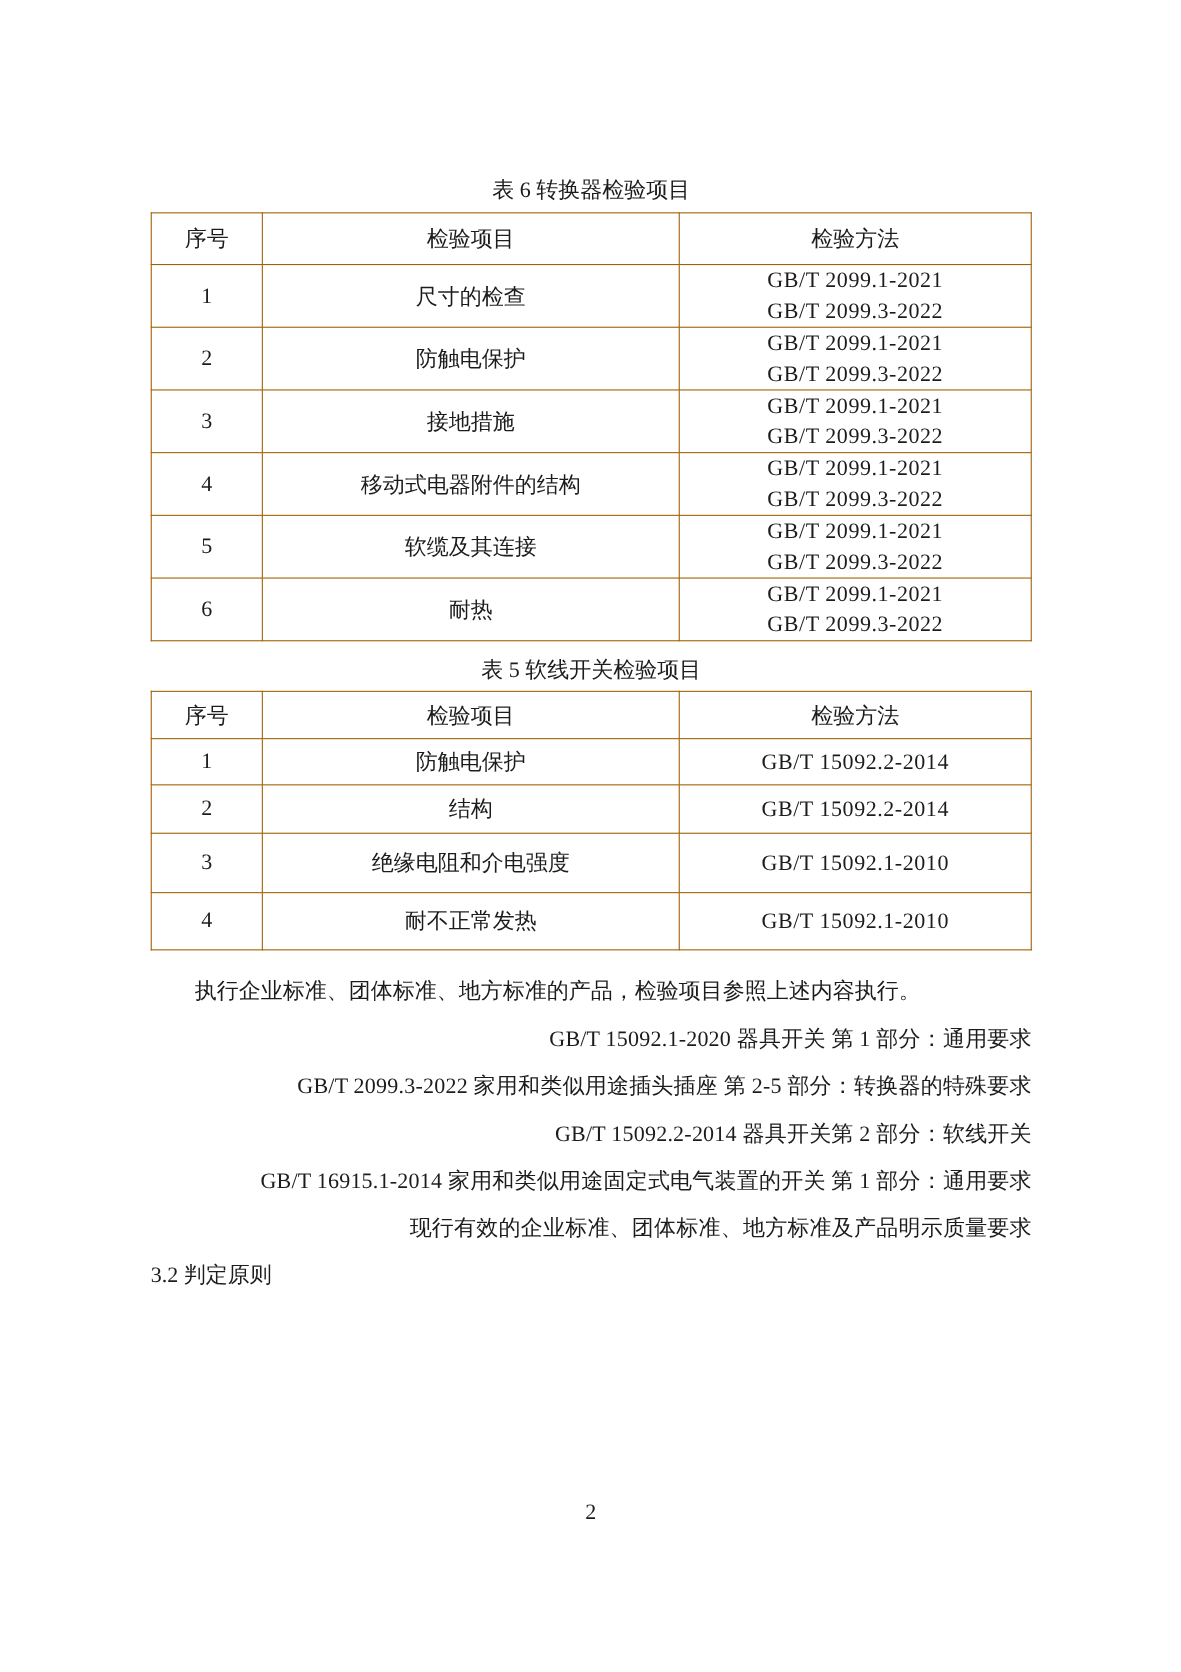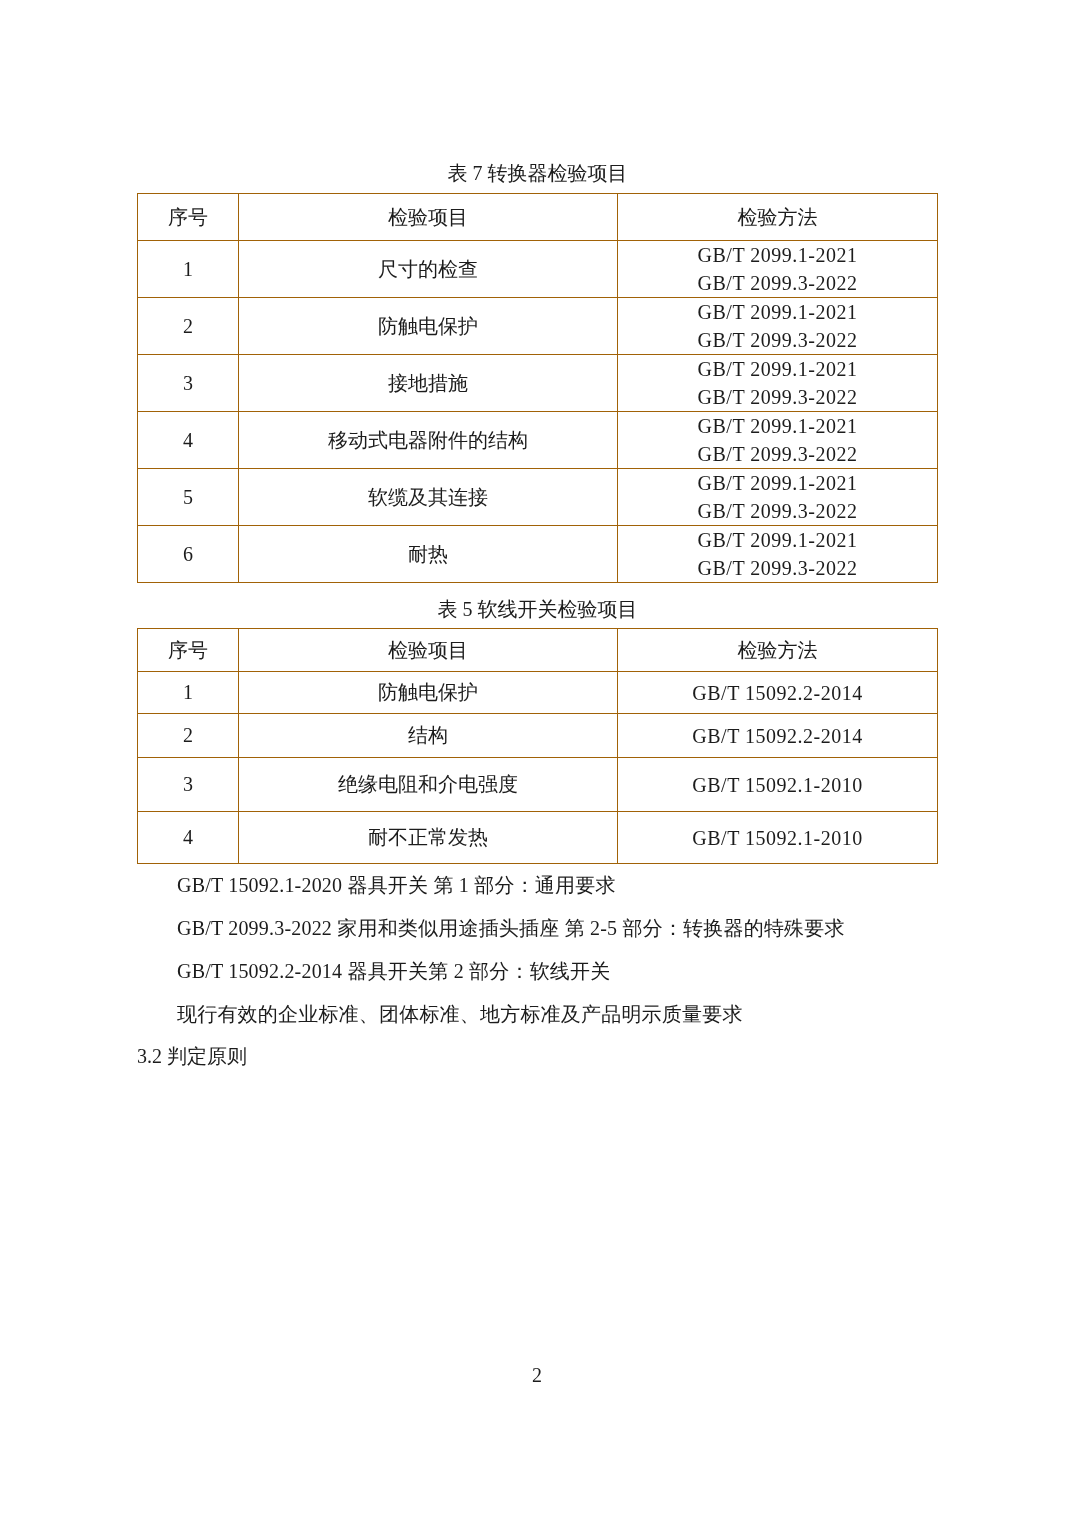--- a/index.html
+++ b/index.html
@@ -64,35 +64,36 @@
   }
   .sub {
     font-size: 20px;
     line-height: 40px;
   }
   .std-line {
     font-size: 20px;
     line-height: 43px;
     padding-left: 2em;
     letter-spacing: 0.2px;
+    text-align: right;
   }
   .footer {
     position: absolute;
     top: 1364px;
     left: 0; right: 0;
     text-align: center;
     font-size: 20px;
   }
 </style>
 </head>
 <body>
 
 <div class="content">
 
-  <div class="caption caption-1">表 7 转换器检验项目</div>
+  <div class="caption caption-1">表 6 转换器检验项目</div>
 
   <table class="t4">
     <colgroup>
         <col class="c-no">
         <col class="c-item">
         <col class="c-meth">
       </colgroup>
     <thead>
       <tr>
         <th>序号</th>
@@ -192,24 +193,26 @@
       <tr>
         <td>4</td>
         <td>耐不正常发热</td>
         <td>
           <div class="method-line">GB/T 15092.1-2010</div>
         </td>
       </tr>
     </tbody>
   </table>
 
+  <p class="body-text indent p1">执行企业标准、团体标准、地方标准的产品，检验项目参照上述内容执行。</p>
 
 
   <div class="std-line">GB/T 15092.1-2020 器具开关 第 1 部分：通用要求</div>
   <div class="std-line">GB/T 2099.3-2022 家用和类似用途插头插座 第 2-5 部分：转换器的特殊要求</div>
   <div class="std-line">GB/T 15092.2-2014 器具开关第 2 部分：软线开关</div>
+  <div class="std-line">GB/T 16915.1-2014 家用和类似用途固定式电气装置的开关 第 1 部分：通用要求</div>
   <div class="std-line">现行有效的企业标准、团体标准、地方标准及产品明示质量要求</div>
 
   <div class="sub">3.2 判定原则</div>
 
 </div>
 
 <div class="footer">2</div>
 
 </body></html>

